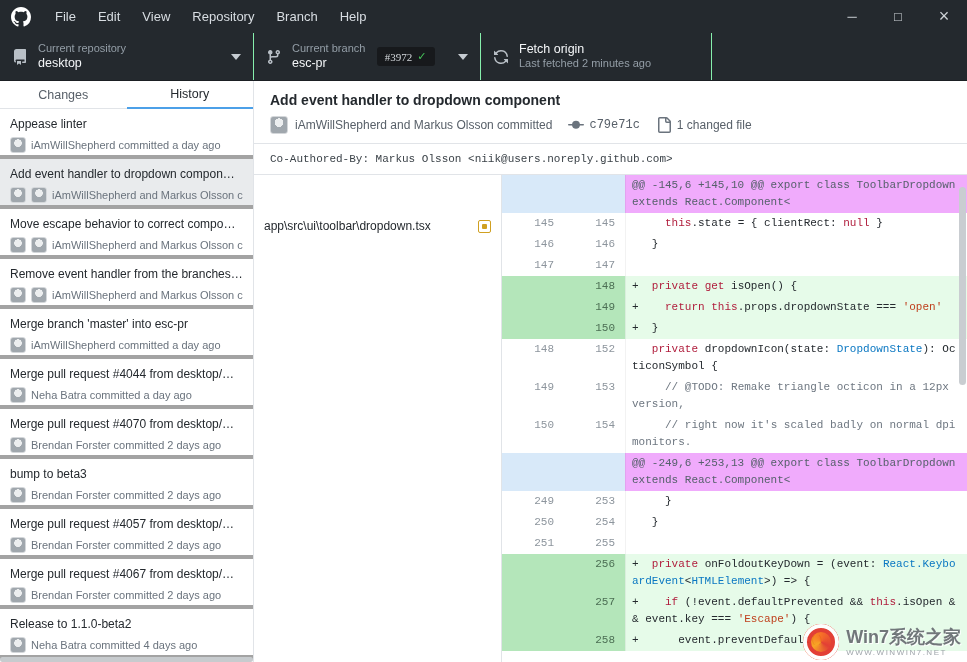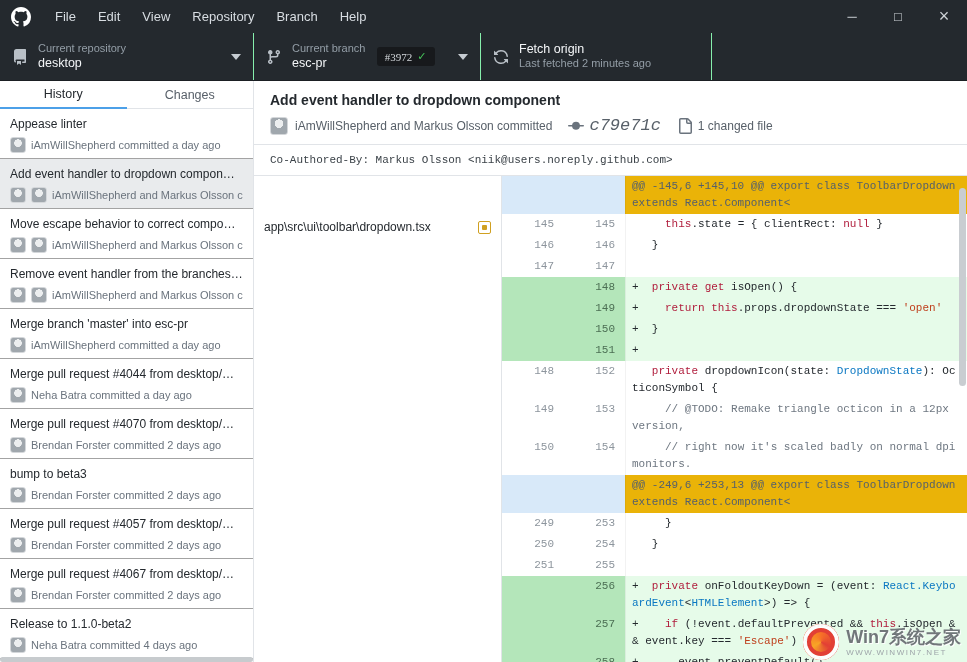--- a/index.html
+++ b/index.html
@@ -38,40 +38,40 @@
   
   .body-row { flex:1; display:flex; min-height:0; }
 
   
   .sidebar { width:254px; flex:none; display:flex; flex-direction:column; border-right:1px solid #e1e4e8; position:relative; background:#fff; }
   .tabs { height:28px; display:flex; flex:none; }
   .tab { flex:1; display:flex; align-items:center; justify-content:center; font-size:12.5px;
          color:#586069; border-bottom:1px solid #e1e4e8; cursor:default; }
   .tab.selected { color:#24292e; border-bottom:2px solid #4ca0e8; }
   .history-list { flex:1; overflow:hidden; }
-  .h-item { height:50px; padding:8px 10px 0; border-bottom:1px solid #a3a3a3; }
+  .h-item { height:50px; padding:8px 10px 0; border-bottom:4px solid #a3a3a3; }
   .h-item.selected { background:#e9ebed; }
   .h-title { font-size:12px; color:#24292e; white-space:nowrap; overflow:hidden; margin-bottom:6px; }
   .h-meta { display:flex; align-items:center; gap:5px; font-size:11px; color:#6a737d;
             white-space:nowrap; overflow:hidden; }
   .avatar { width:16px; height:16px; border-radius:3px; flex:none;
             background:radial-gradient(circle at 50% 36%, #eceeef 0 33%, #a0a7ad 34% 100%);
             border:1px solid #d4d7da; }
   .hscroll { position:absolute; bottom:0; left:0; width:253px; height:5px; background:#c7cbce; border-radius:3px; }
 
   
   .main { flex:1; display:flex; flex-direction:column; min-width:0; background:#fff; }
   .commit-header { padding:11px 16px 9px; border-bottom:1px solid #e1e4e8; flex:none; }
   .commit-title { font-size:14px; font-weight:bold; color:#24292e; margin-bottom:8px; }
   .commit-meta { display:flex; align-items:center; font-size:12px; color:#586069; }
   .commit-meta .avatar { width:18px; height:18px; margin-right:7px; }
   .meta-icon { width:16px; height:16px; color:#6a737d; margin-right:5px; flex:none; }
   .meta-icon svg { display:block; }
   .meta-group { display:flex; align-items:center; margin-left:16px; }
-  .sha { font-family:"Liberation Mono", monospace; font-size:17px;font-style:italic; }
+  .sha { font-family:"Liberation Mono", monospace; font-size:12px; }
   .commit-desc { padding:9px 16px; border-bottom:1px solid #e1e4e8; flex:none;
                  font-family:"Liberation Mono", monospace; font-size:11px; color:#3b4248; }
 
   .cols { flex:1; display:flex; min-height:0; }
   .file-pane { width:248px; flex:none; border-right:1px solid #e1e4e8; }
   .file-row { height:30px; display:flex; align-items:center; justify-content:space-between;
               padding:0 10px; font-size:12px; color:#24292e;margin-top:36px; }
   .file-path { white-space:nowrap; overflow:hidden; }
   .status-modified { width:13px; height:13px; border:1px solid #d0a021; border-radius:2px;
                      position:relative; flex:none; }
@@ -82,21 +82,21 @@
   .diff-pane { flex:1; position:relative; overflow:hidden;
                font-family:"Liberation Mono","DejaVu Sans Mono",monospace; font-size:11px; }
   .diff-row { display:flex; align-items:stretch; line-height:17px; }
   .gut { width:62px; flex:none; text-align:right; padding:2px 10px 2px 0; color:#8d959d; }
   .gut.new { width:61px; }
   .code { flex:1; padding:2px 6px 2px 6px; white-space:pre-wrap; word-break:break-all;
           color:#24292e; border-left:1px solid rgba(27,31,35,0.06); min-width:0; }
   .diff-row.add .gut { background:#b4e6ba; color:#4c6f54; }
   .diff-row.add .code { background:#e6fbe9; }
   .diff-row.hunk .gut { background:#d8e9f9; }
-  .diff-row.hunk .code { background:#eab308; color:#55606b; }
+  .diff-row.hunk .code { background:#f0abfc; color:#55606b; }
   .tk-p { color:#24292e; }
   .tk-k { color:#b01d3c; }
   .tk-s { color:#bf3f1c; }
   .tk-t { color:#0a77c2; }
   .tk-c { color:#6e7781; }
   .vscroll { position:absolute; right:1px; top:12px; width:7px; height:198px;
              background:#c9cdd1; border-radius:4px; }
 
   
   .watermark { position:absolute; right:6px; bottom:2px; display:flex; align-items:center; gap:7px;
@@ -175,22 +175,22 @@
         <span class="tb-value">Fetch origin</span>
         <span class="tb-label">Last fetched 2 minutes ago</span>
       </span>
     </div>
   </div>
 
   <div class="body-row">
 
     <aside class="sidebar">
       <div class="tabs">
+        <div class="tab">Changes</div>
         <div class="tab selected">History</div>
-        <div class="tab">Changes</div>
       </div>
       <div class="history-list" id="history-list">
           <div class="h-item">
             <div class="h-title">Appease linter</div>
             <div class="h-meta">
               <span class="avatar"></span>
               <span>iAmWillShepherd committed a day ago</span>
             </div>
           </div>
           <div class="h-item selected">
@@ -334,25 +334,20 @@
               <div class="diff-row add">
                 <div class="gut old"></div>
                 <div class="gut new">149</div>
                 <div class="code"><span class="tk-p">+</span><span class="tk-p">    </span><span class="tk-k">return</span><span class="tk-p"> </span><span class="tk-k">this</span><span class="tk-p">.props.dropdownState === </span><span class="tk-s">'open'</span></div>
               </div>
               <div class="diff-row add">
                 <div class="gut old"></div>
                 <div class="gut new">150</div>
                 <div class="code"><span class="tk-p">+</span><span class="tk-p">  }</span></div>
               </div>
-              <div class="diff-row add">
-                <div class="gut old"></div>
-                <div class="gut new">151</div>
-                <div class="code"><span class="tk-p">+</span><span class="tk-p"></span></div>
-              </div>
               <div class="diff-row context">
                 <div class="gut old">148</div>
                 <div class="gut new">152</div>
                 <div class="code"><span class="tk-p"> </span><span class="tk-p">  </span><span class="tk-k">private</span><span class="tk-p"> dropdownIcon(state: </span><span class="tk-t">DropdownState</span><span class="tk-p">): OcticonSymbol {</span></div>
               </div>
               <div class="diff-row context">
                 <div class="gut old">149</div>
                 <div class="gut new">153</div>
                 <div class="code"><span class="tk-p"> </span><span class="tk-p">    </span><span class="tk-c">// @TODO: Remake triangle octicon in a 12px version,</span></div>
               </div>

